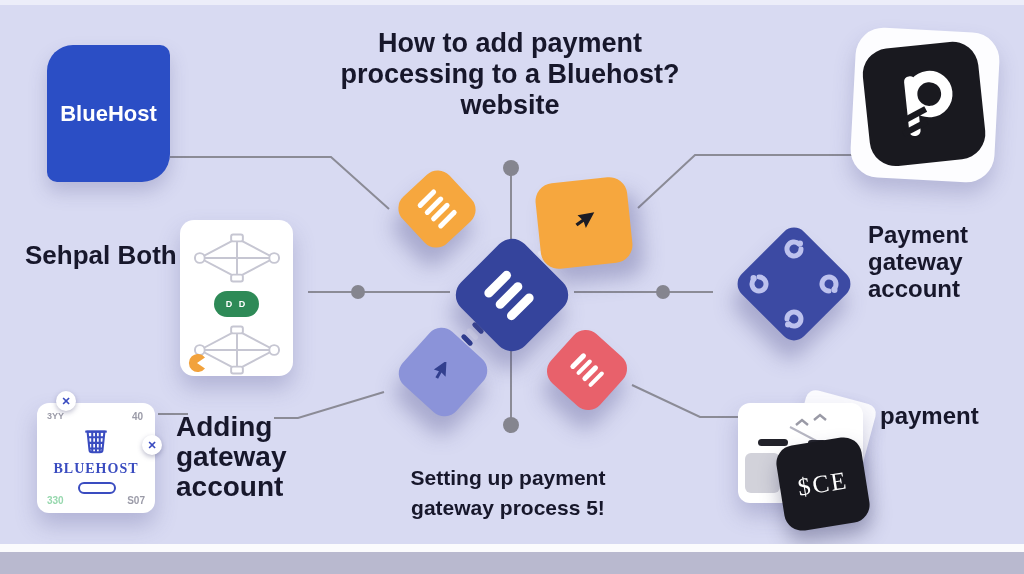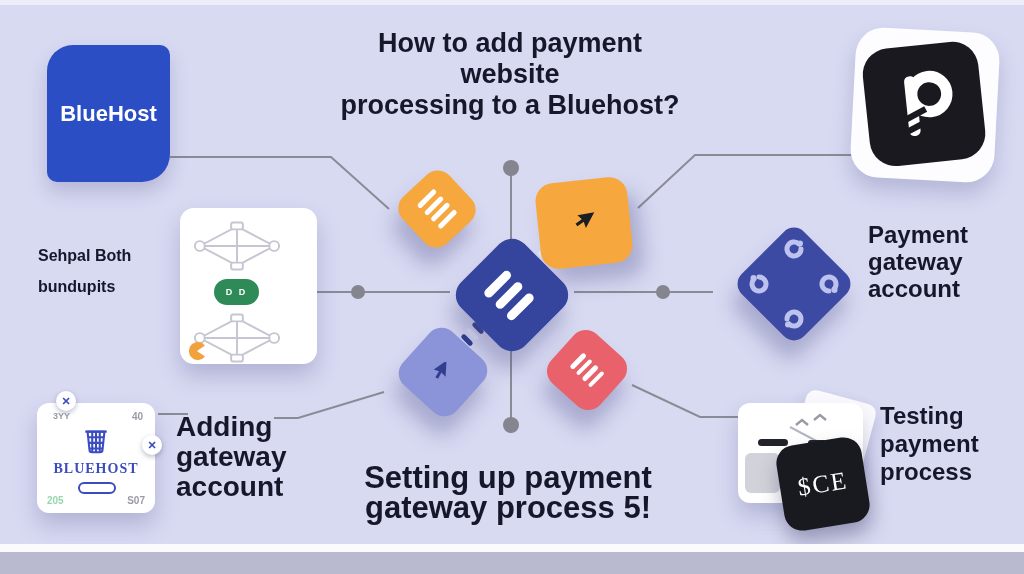--- a/index.html
+++ b/index.html
@@ -66,22 +66,22 @@
           <rect x="-7" y="-2.5" width="14" height="5" rx="2.5" fill="#e6e7f7"></rect>
         </g>
       <g transform="translate(456,352) rotate(45)">
           <rect x="-7" y="-2.5" width="14" height="5" rx="2.5" fill="#2b3a8e"></rect>
         </g>
     </g>
   </svg>
 
   <div class="abs" style="left:330px;top:28px;width:360px;text-align:center;font-size:27px;line-height:31px;font-weight:bold;z-index:4;">
     <div>How to add payment</div>
+    <div>processing to a Bluehost?</div>
     <div>website</div>
-    <div>processing to a Bluehost?</div>
   </div>
 
   <div class="abs" style="left:47px;top:45px;width:123px;height:137px;background:#2b4ec5;
               border-radius:26px 10px 28px 10px;z-index:2;display:flex;align-items:center;justify-content:center;
               box-shadow:0 10px 18px rgba(80,80,140,0.25);">
     <span style="color:#fff;font-weight:bold;font-size:22px;">BlueHost</span>
   </div>
 
   <div class="abs" style="left:853px;top:30px;width:144px;height:150px;background:#fdfdff;border-radius:28px;
               transform:rotate(3deg);z-index:2;box-shadow:0 12px 20px rgba(80,80,140,0.25);">
@@ -89,21 +89,21 @@
                 transform:rotate(-9deg);display:flex;align-items:center;justify-content:center;">
       <svg width="62" height="84" viewBox="0 0 60 80">
         <circle cx="36" cy="31" r="17" fill="none" stroke="#ffffff" stroke-width="11"></circle>
         <rect x="13" y="12" width="11" height="58" rx="5" fill="#ffffff"></rect>
         <rect x="6" y="47" width="26" height="6" fill="#19191f" transform="rotate(-22 19 50)"></rect>
         <rect x="6" y="59" width="26" height="6" fill="#19191f" transform="rotate(-22 19 62)"></rect>
       </svg>
     </div>
   </div>
 
-  <div class="abs card" style="left:180px;top:208px;width:113px;height:156px;z-index:2;padding-left:24px;">
+  <div class="abs card" style="left:180px;top:220px;width:113px;height:156px;z-index:2;">
     <svg class="abs" style="left:12px;top:12px;" width="90" height="52" viewBox="0 0 92 52">
       <g stroke="#c6c6d2" stroke-width="2" fill="none">
         <path d="M8 26 L46 6 L84 26 L46 46 Z"></path>
           <path d="M46 6 V46"></path>
           <path d="M8 26 H84"></path>
       </g>
       <circle cx="8" cy="26" r="5" fill="#fff" stroke="#c6c6d2" stroke-width="2"></circle>
       <circle cx="84" cy="26" r="5" fill="#fff" stroke="#c6c6d2" stroke-width="2"></circle>
       <rect x="40" y="2" width="12" height="7" rx="2" fill="#fff" stroke="#c6c6d2" stroke-width="2"></rect>
       <rect x="40" y="43" width="12" height="7" rx="2" fill="#fff" stroke="#c6c6d2" stroke-width="2"></rect>
@@ -121,23 +121,22 @@
       <circle cx="8" cy="26" r="5" fill="#fff" stroke="#c6c6d2" stroke-width="2"></circle>
       <circle cx="84" cy="26" r="5" fill="#fff" stroke="#c6c6d2" stroke-width="2"></circle>
       <rect x="40" y="2" width="12" height="7" rx="2" fill="#fff" stroke="#c6c6d2" stroke-width="2"></rect>
       <rect x="40" y="43" width="12" height="7" rx="2" fill="#fff" stroke="#c6c6d2" stroke-width="2"></rect>
     </svg>
     <svg class="abs" style="left:8px;top:134px;" width="18" height="18" viewBox="0 0 18 18">
       <path d="M9 9 L17 3.5 A9 9 0 1 0 17 14.5 Z" fill="#f2a23c"></path>
     </svg>
   </div>
 
-  <div class="abs label" style="left:38px;top:240px;font-size:16px;line-height:31px;z-index:4;">
+  <div class="abs label" style="left:25px;top:240px;font-size:26px;line-height:31px;z-index:4;">
     <div>Sehpal Both</div>
-    <div>bundupits</div>
   </div>
 
   <div class="abs diamond" style="left:405px;top:177px;width:64px;height:64px;background:#f6a73e;transform:rotate(47deg);z-index:2;"></div>
   <div class="abs dashstack" style="left:425px;top:192px;transform:rotate(-45deg);gap:4.5px;">
     <div class="dash" style="width:24px;height:5px;"></div>
     <div class="dash" style="width:24px;height:5px;"></div>
     <div class="dash" style="width:24px;height:5px;"></div>
     <div class="dash" style="width:24px;height:5px;"></div>
   </div>
 
@@ -184,50 +183,50 @@
     <circle cx="18" cy="6.5" r="3" fill="#bdc2ee"></circle>
   </svg>
 
   <div class="abs label" style="left:868px;top:221px;font-size:24px;line-height:27px;z-index:4;">
     <div>Payment</div>
     <div>gateway</div>
     <div>account</div>
   </div>
 
   <div class="abs card" style="left:37px;top:403px;width:118px;height:110px;border-radius:12px;z-index:2;">
-    <span class="abs" style="left:16px;top:8px;font-size:9px;font-weight:bold;color:#9b9ba8;">3YY</span>
+    <span class="abs" style="left:10px;top:8px;font-size:9px;font-weight:bold;color:#9b9ba8;">3YY</span>
     <span class="abs" style="right:12px;top:8px;font-size:10px;font-weight:bold;color:#9b9ba8;">40</span>
     <svg class="abs" style="left:44px;top:20px;" width="30" height="36" viewBox="0 0 32 36">
       <g stroke="#3a4cc0" stroke-width="2.2" fill="none">
         <path d="M7 8 L25 8 L23 27 Q23 30 20 30 L12 30 Q9 30 9 27 Z"></path>
         <path d="M4.5 8 H27.5"></path>
         <path d="M12 8 V30 M16 8 V30 M20 8 V30"></path>
         <path d="M8.2 14 H23.8 M7.6 20 H24.4 M8.8 26 H23.4"></path>
       </g>
     </svg>
     <div class="abs" style="left:0;top:58px;width:118px;text-align:center;font-family:'Liberation Serif',serif;
                 font-size:14px;font-weight:bold;color:#3a4cc0;letter-spacing:1px;">BLUEHOST</div>
     <div class="abs" style="left:41px;top:79px;width:34px;height:8px;border:2.5px solid #3a4cc0;border-radius:7px;"></div>
-    <span class="abs" style="left:10px;bottom:7px;font-size:10px;font-weight:bold;color:#97d8ae;">205</span>
+    <span class="abs" style="left:10px;bottom:7px;font-size:10px;font-weight:bold;color:#97d8ae;">330</span>
     <span class="abs" style="right:10px;bottom:7px;font-size:10px;font-weight:bold;color:#9b9ba8;text-align:right;">S07</span>
     <div class="abs xbadge" style="left:19px;top:-12px;width:20px;height:20px;font-size:11px;">
       <span>✕</span>
     </div>
     <div class="abs xbadge" style="left:105px;top:32px;width:20px;height:20px;font-size:11px;">
       <span>✕</span>
     </div>
   </div>
 
   <div class="abs label" style="left:176px;top:412px;font-size:28px;line-height:30px;z-index:4;">
     <div>Adding</div>
     <div>gateway</div>
     <div>account</div>
   </div>
 
-  <div class="abs label" style="left:348px;top:463px;width:320px;text-align:center;font-size:31px;line-height:30px;z-index:4;">
+  <div class="abs label" style="left:348px;top:463px;width:320px;text-align:center;font-size:21px;line-height:30px;z-index:4;">
     <div>Setting up payment</div>
     <div>gateway process 5!</div>
   </div>
 
   <div class="abs" style="left:798px;top:396px;width:72px;height:72px;background:#fbfbfe;border-radius:10px;
               transform:rotate(15deg);z-index:2;box-shadow:0 8px 16px rgba(80,80,140,0.2);"></div>
   <div class="abs card" style="left:738px;top:403px;width:125px;height:100px;border-radius:12px;z-index:2;">
     <svg class="abs" style="left:56px;top:10px;" width="40" height="22" viewBox="0 0 40 22">
       <path d="M2 12 L8 7 L14 12" fill="none" stroke="#9a9aa6" stroke-width="2.4"></path>
       <path d="M20 7 L26 2 L32 7" fill="none" stroke="#9a9aa6" stroke-width="2.4"></path>
@@ -239,20 +238,18 @@
     <div class="abs" style="left:70px;top:37px;width:18px;height:6px;border-radius:3px;background:#22222a;"></div>
     <div class="abs" style="left:7px;top:50px;width:35px;height:40px;border-radius:6px;background:#d2d2da;"></div>
   </div>
   <div class="abs" style="left:780px;top:441px;width:86px;height:86px;background:#191920;border-radius:18px;
               transform:rotate(-9deg);z-index:3;display:flex;align-items:center;justify-content:center;
               box-shadow:0 12px 20px rgba(60,60,100,0.4);">
     <span style="color:#fff;font-family:'Liberation Serif',serif;font-size:25px;letter-spacing:2px;">$CE</span>
   </div>
 
   <div class="abs label" style="left:880px;top:402px;font-size:24px;line-height:28px;z-index:4;">
-    <div>Testing</div>
     <div>payment</div>
-    <div>process</div>
   </div>
 
   <div class="abs" style="left:0;top:0;width:1024px;height:5px;background:rgba(255,255,255,0.5);z-index:5;"></div>
   <div class="abs" style="left:0;bottom:0;width:1024px;height:8px;background:#fbfbfd;z-index:5;"></div>
 </div>
 
 </body></html>

